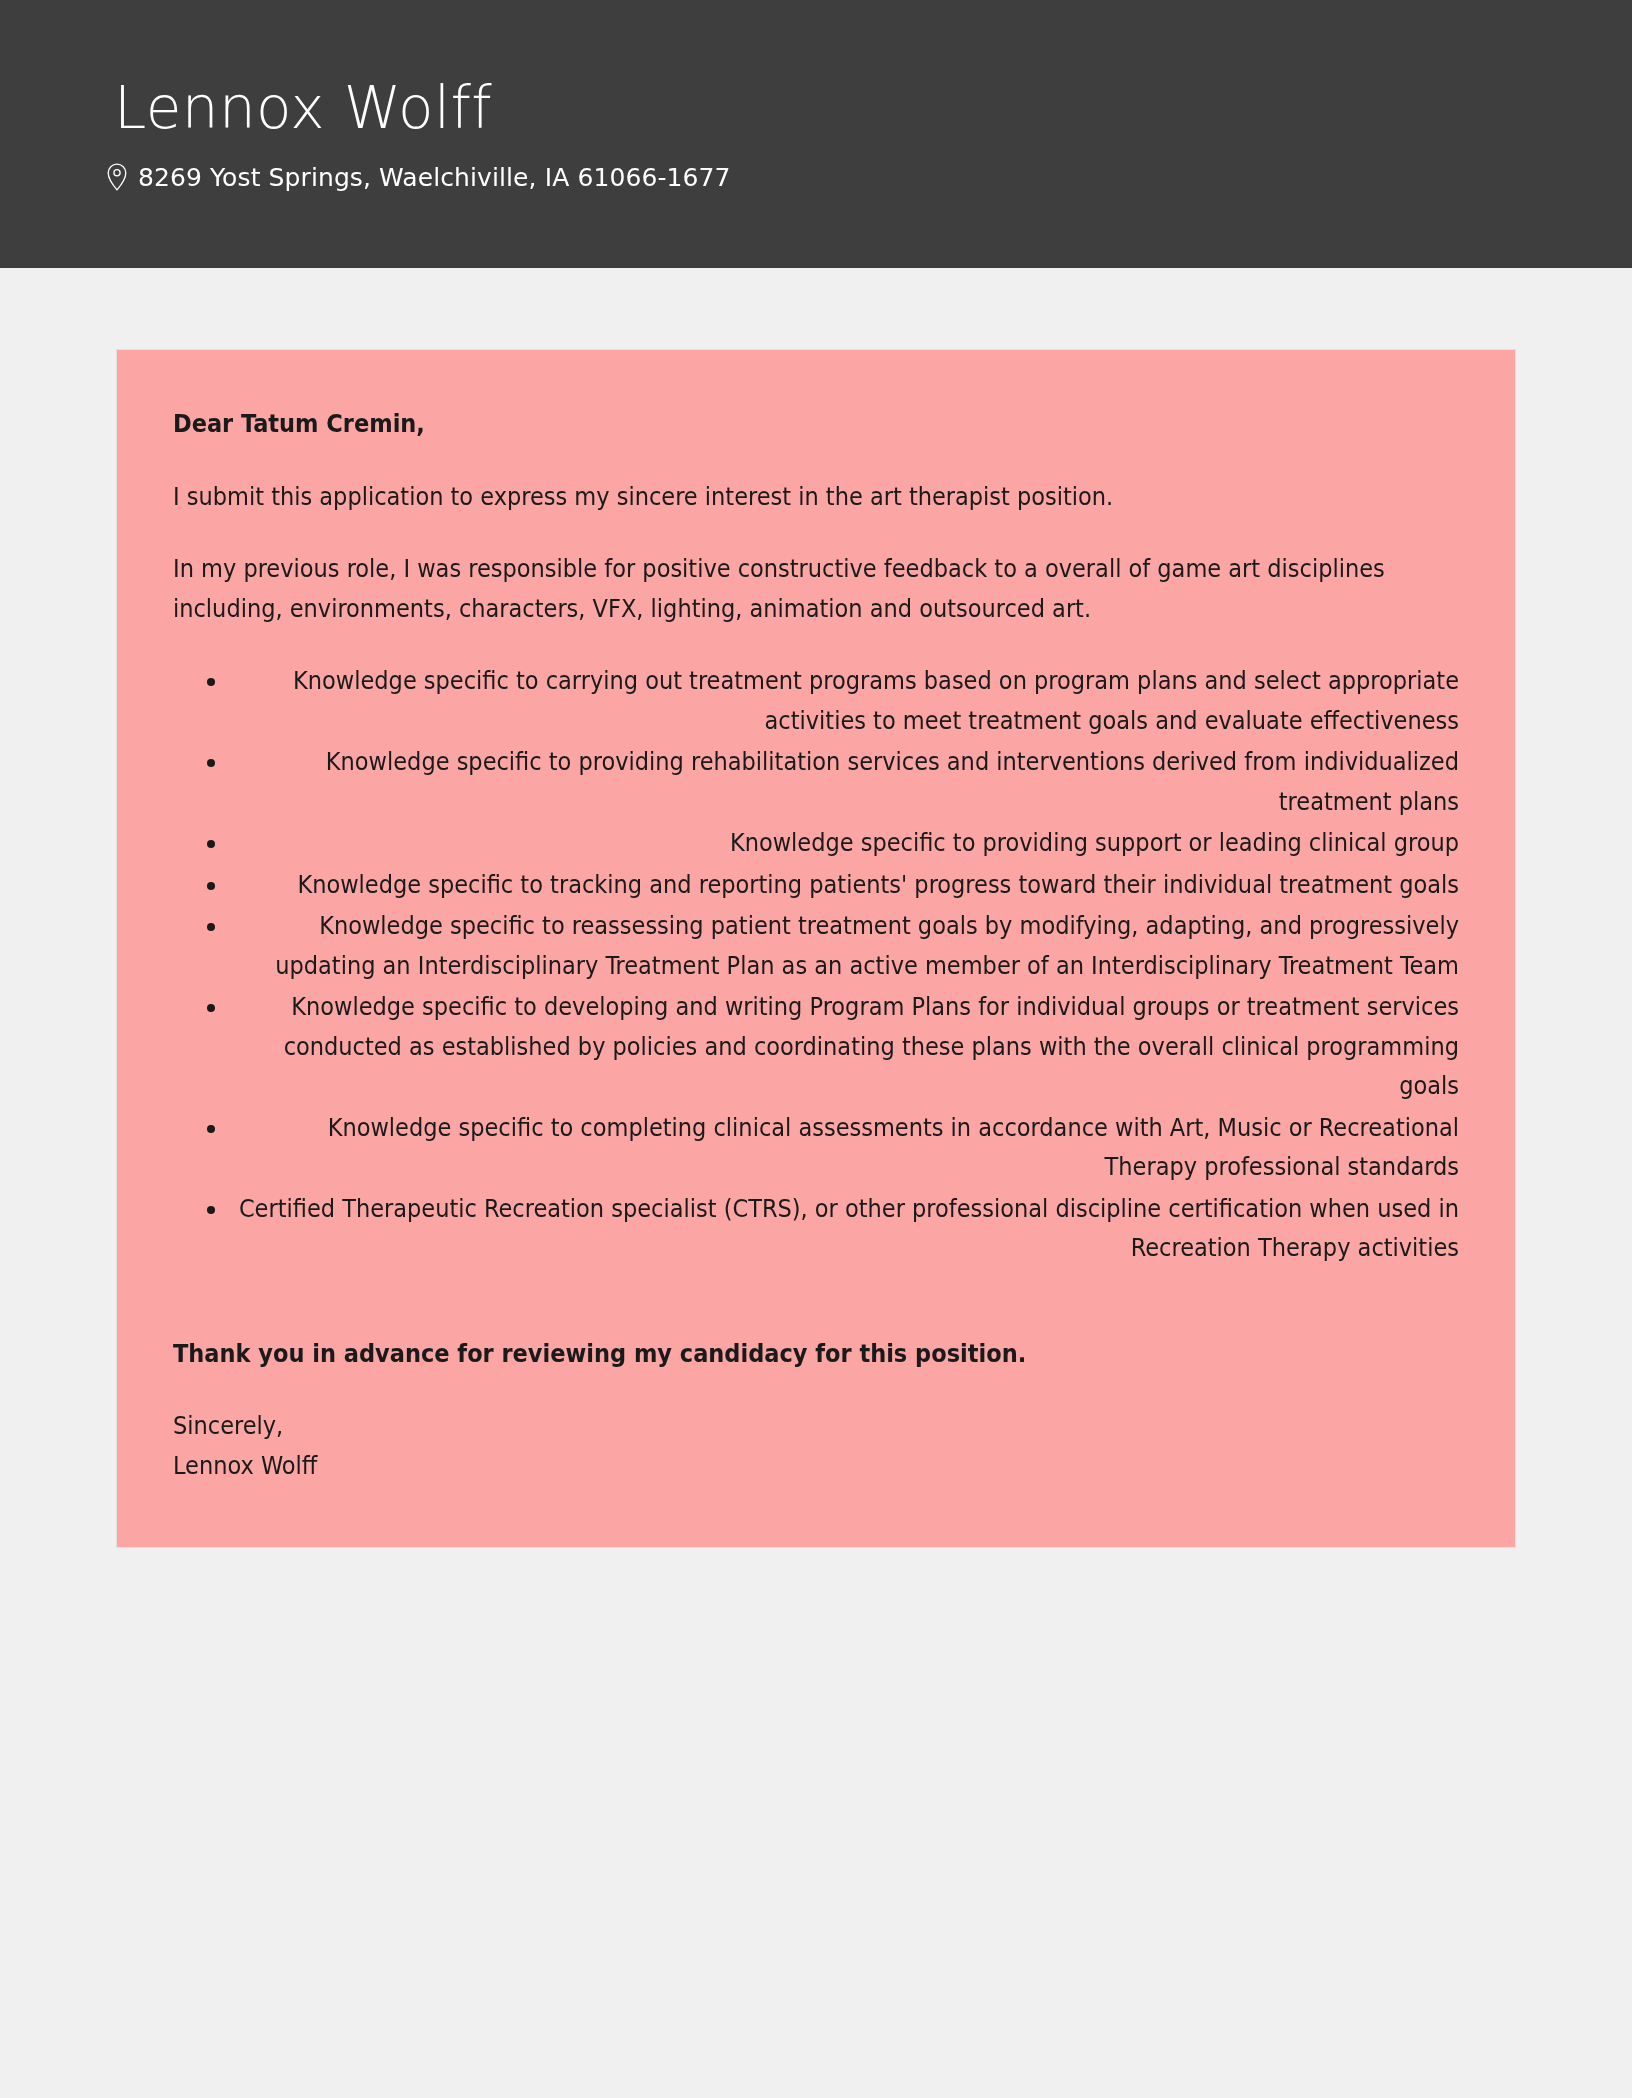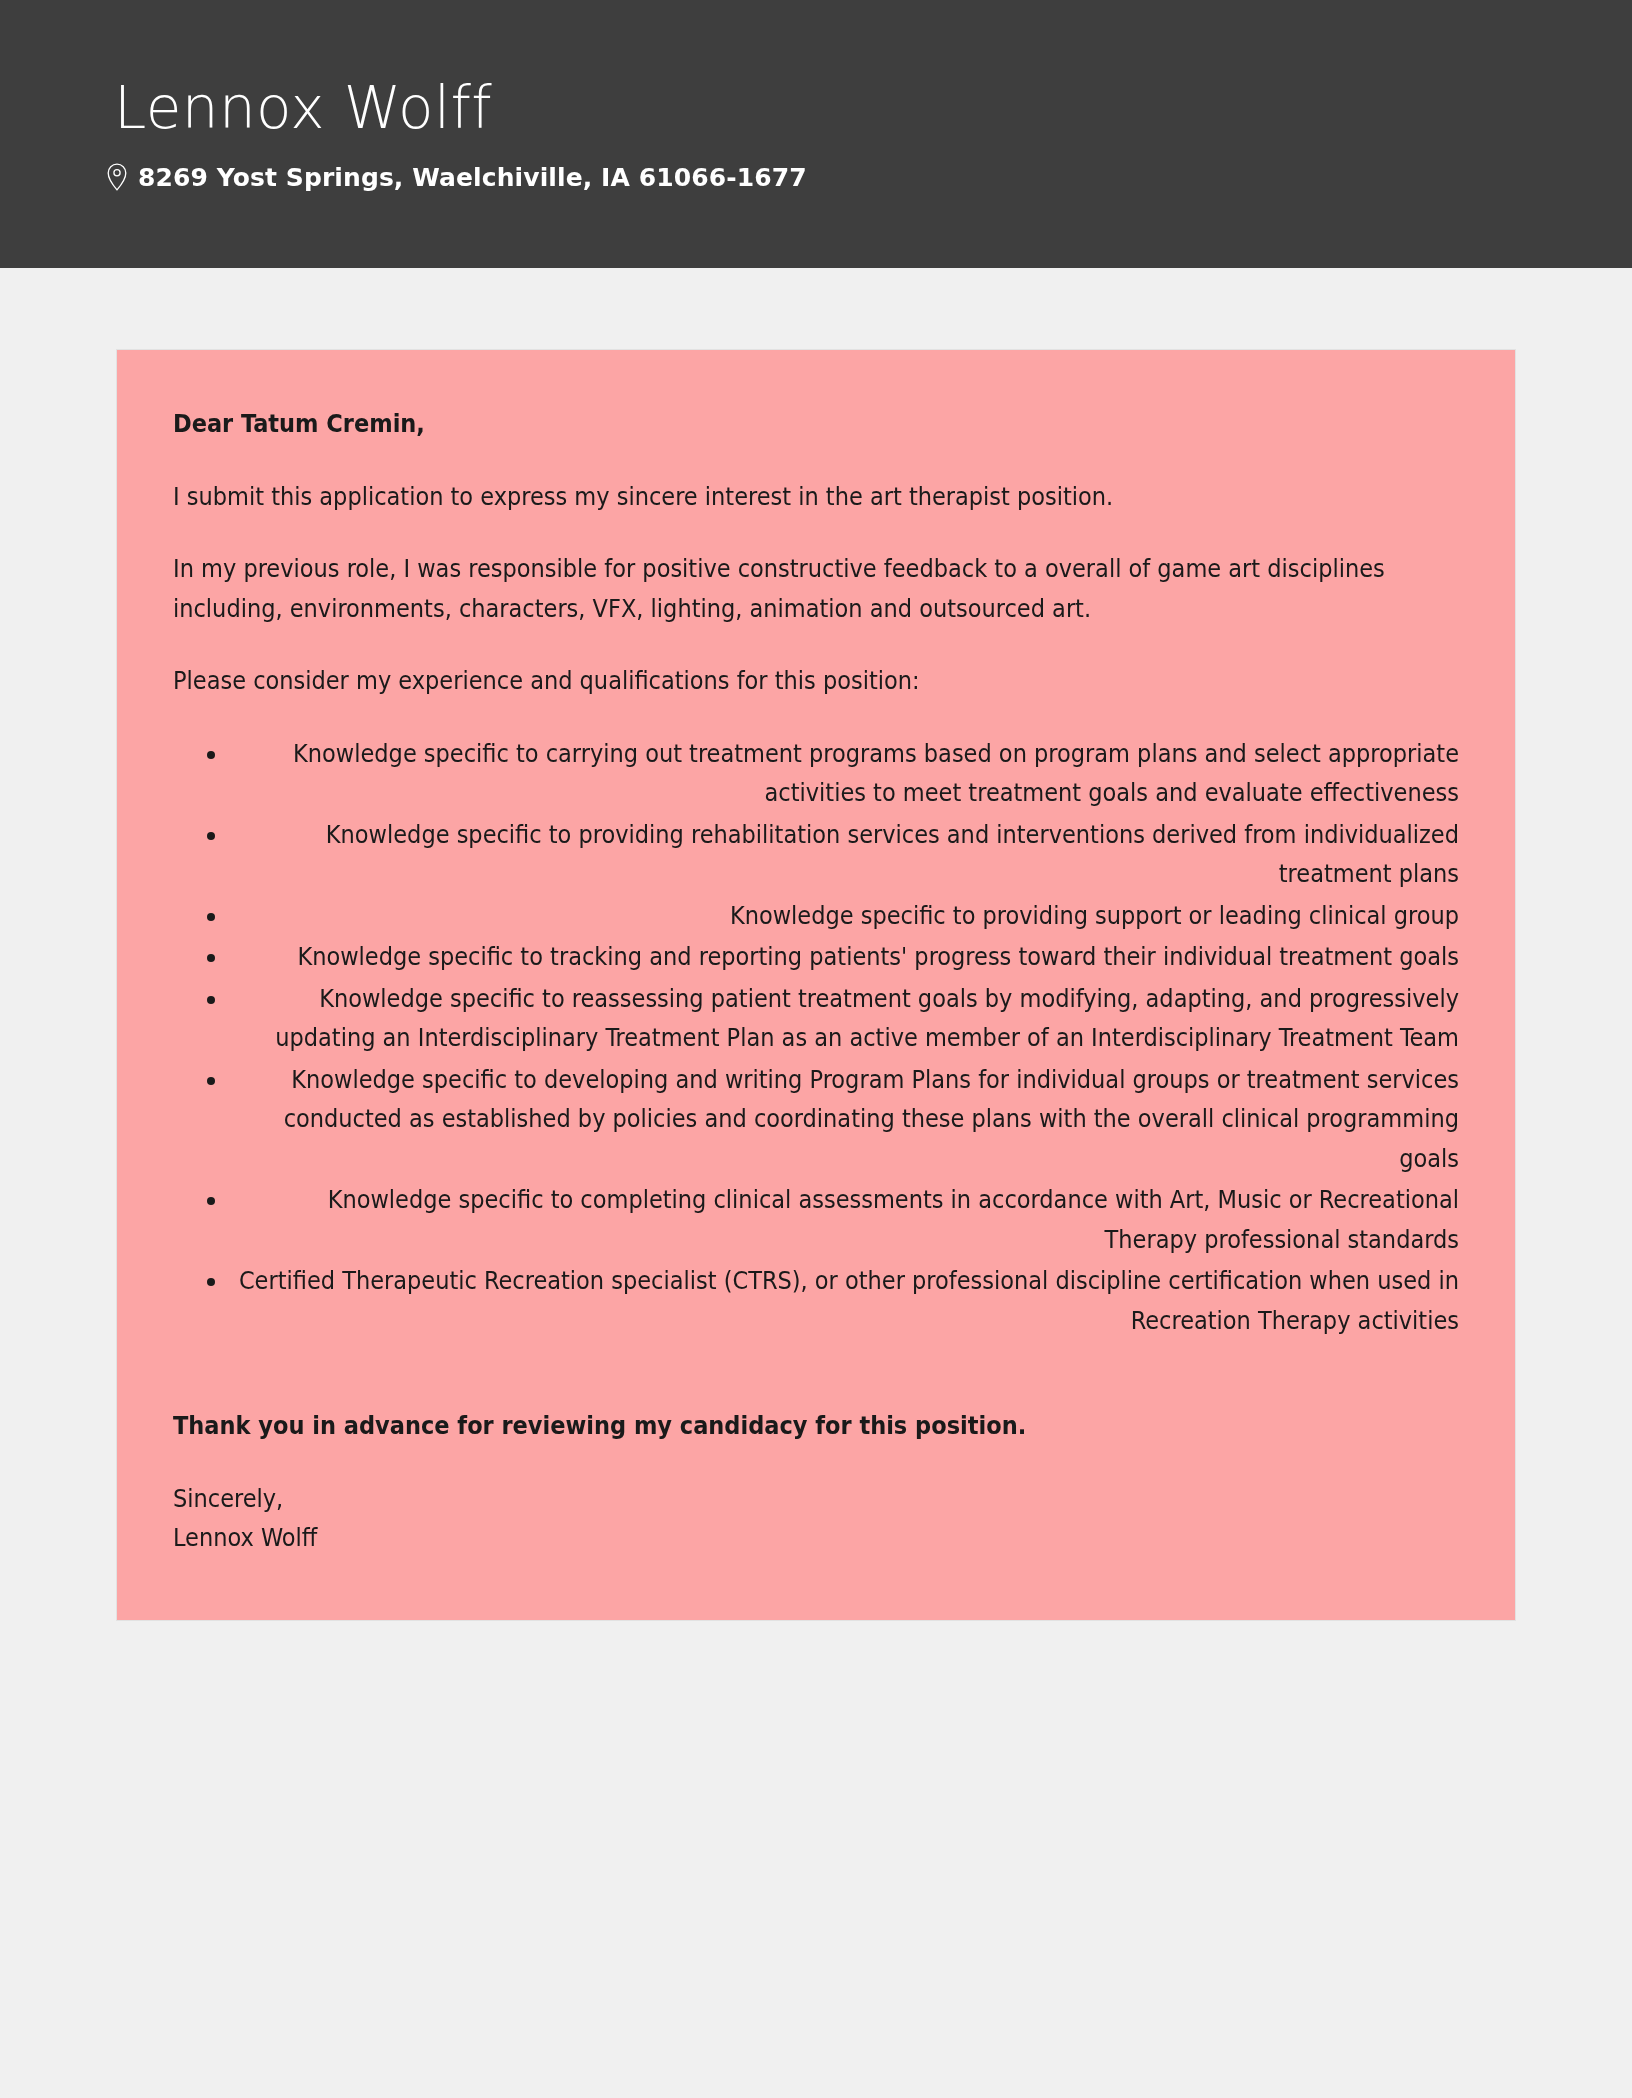--- a/index.html
+++ b/index.html
@@ -50,21 +50,21 @@
     align-items: center;
     justify-content: center;
     flex: 0 0 auto;
   }
 
   .pin-icon svg { display: block; }
 
   .contact-text {
     font-family: "DejaVu Sans", sans-serif;
     font-size: 25px;
-    font-weight: 700;
+    font-weight: 400;
     color: #ffffff;
     letter-spacing: 0.1px;
     margin-left: 6px;
     white-space: nowrap;
   }
 
   
   .page-body {
     padding: 81px 116px 0 116px;
   }
@@ -150,21 +150,20 @@
 
 <div class="page-body">
   <div class="letter-card">
 
     <p class="salutation">Dear Tatum Cremin,</p>
 
     <p class="para">I submit this application to express my sincere interest in the art therapist position.</p>
 
     <p class="para">In my previous role, I was responsible for positive constructive feedback to a overall of game art disciplines including, environments, characters, VFX, lighting, animation and outsourced art.</p>
 
-    <p class="para">Please consider my experience and qualifications for this position:</p>
 
     <ul class="qual-list">
       <li>Knowledge specific to carrying out treatment programs based on program plans and select appropriate activities to meet treatment goals and evaluate effectiveness</li>
       <li>Knowledge specific to providing rehabilitation services and interventions derived from individualized treatment plans</li>
       <li>Knowledge specific to providing support or leading clinical group</li>
       <li>Knowledge specific to tracking and reporting patients' progress toward their individual treatment goals</li>
       <li>Knowledge specific to reassessing patient treatment goals by modifying, adapting, and progressively updating an Interdisciplinary Treatment Plan as an active member of an Interdisciplinary Treatment Team</li>
       <li>Knowledge specific to developing and writing Program Plans for individual groups or treatment services conducted as established by policies and coordinating these plans with the overall clinical programming goals</li>
       <li>Knowledge specific to completing clinical assessments in accordance with Art, Music or Recreational Therapy professional standards</li>
       <li>Certified Therapeutic Recreation specialist (CTRS), or other professional discipline certification when used in Recreation Therapy activities</li>

